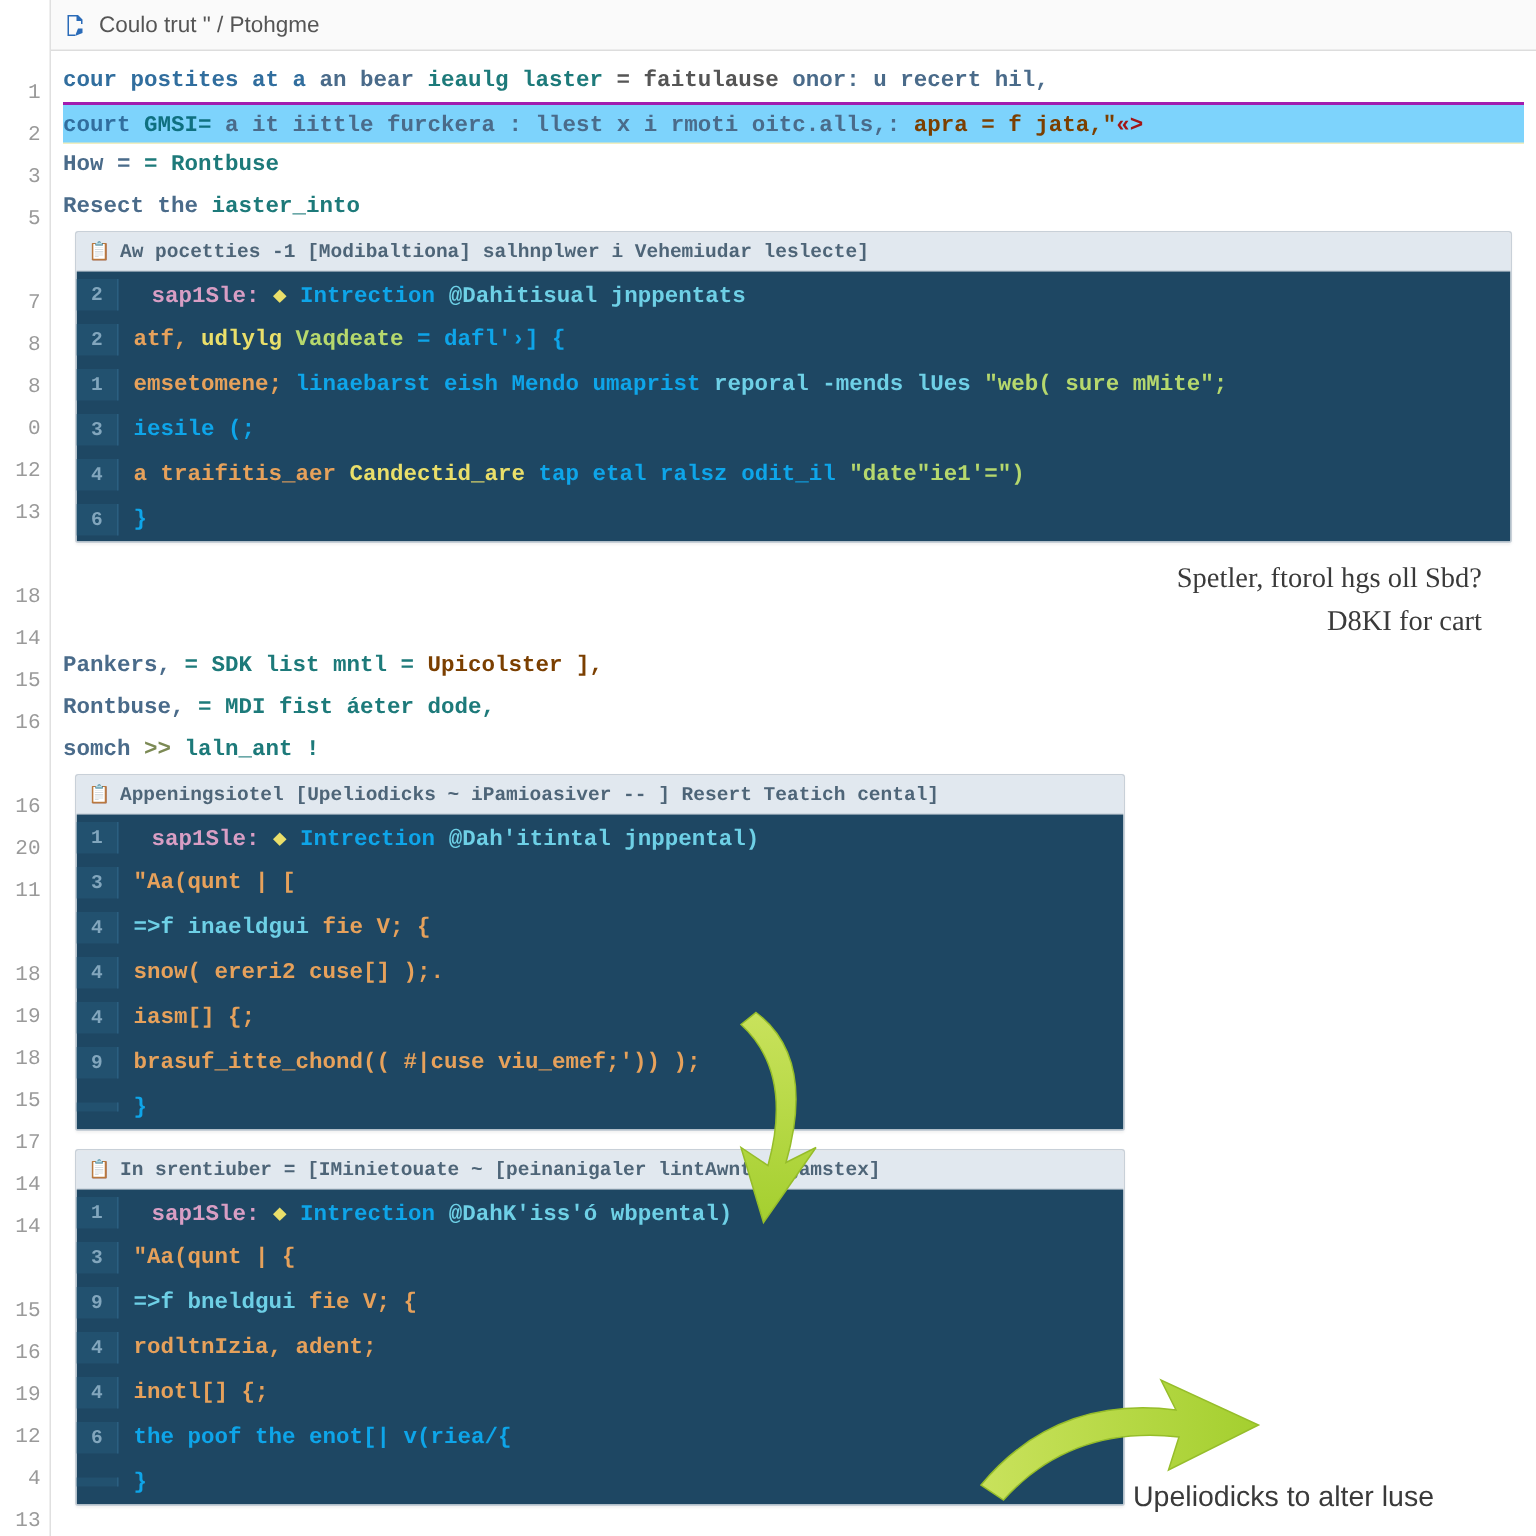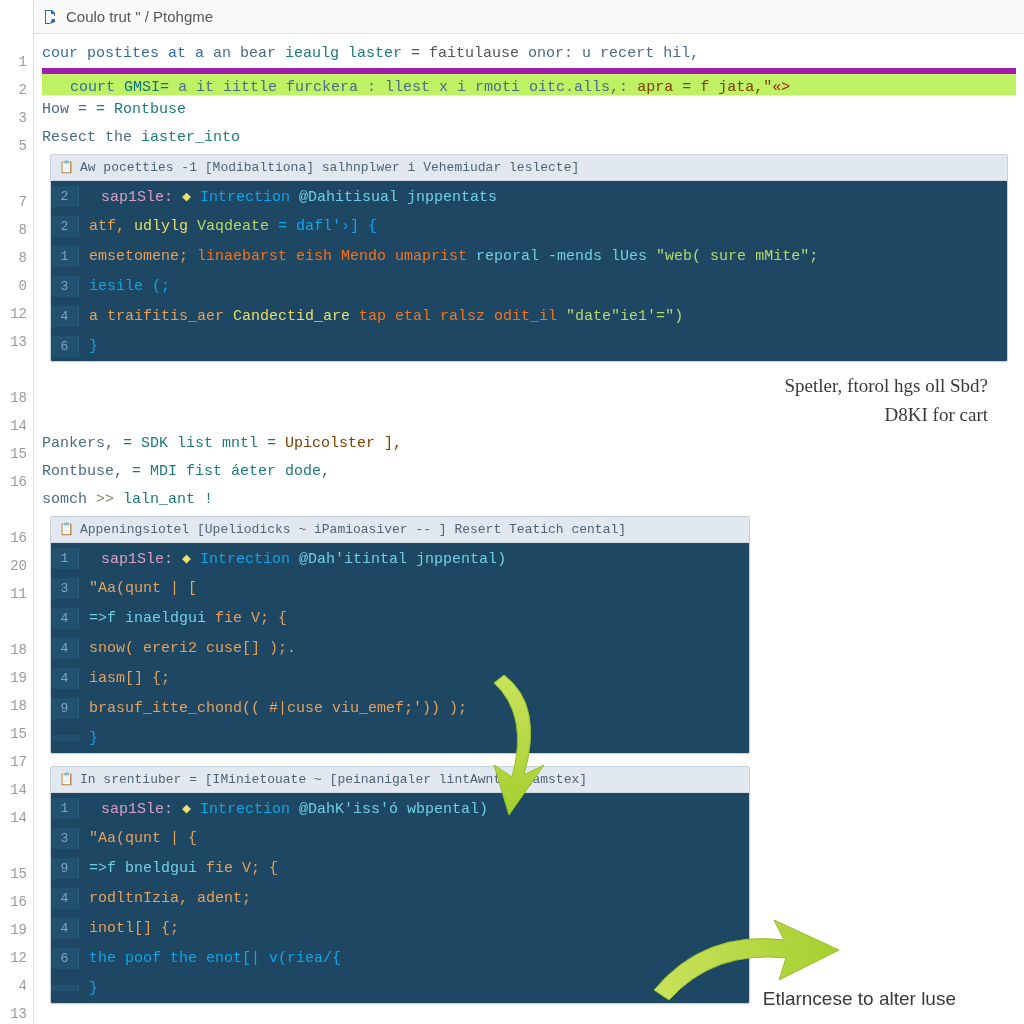--- a/index.html
+++ b/index.html
@@ -4,23 +4,23 @@
 <style>
   * { box-sizing: border-box; margin: 0; padding: 0; }
   html, body { width: 1024px; height: 1024px; font-family: Consolas, 'Courier New', monospace; font-size: 15px; background: #fff; color: #333; overflow: hidden; }
   .wrap { display: flex; height: 100%; }
   .gutter { width: 34px; background: #fff; border-right: 1px solid #e0e0e0; text-align: right; padding-top: 48px; font-size: 14px; color: #9a9a9a; user-select: none; }
   .gutter div { height: 28px; line-height: 28px; padding-right: 6px; }
   .content { flex: 1; position: relative; }
   .tabbar { height: 34px; border-bottom: 1px solid #ddd; display: flex; align-items: center; padding-left: 8px; background: #fafafa; }
   .tab-icon { width: 16px; height: 16px; margin-right: 8px; color: #2a6bb8; }
   .tab-label { font-family: 'Segoe UI', Arial, sans-serif; font-size: 15px; color: #555; }
-  .ed { padding: 6px 8px 0 8px; }
+  .ed { padding: 6px 8px 0 8px; font-weight: bold; }
   .line { height: 28px; line-height: 28px; white-space: nowrap; overflow: hidden; font-size: 15px; }
-  .hl { background: #bef264; border-top: 6px solid #a21caf; border-bottom: 1px solid #f0eec0; padding-left: 28px; }
+  .hl { background: #7dd3fc; border-top: 2px solid #a21caf; border-bottom: 1px solid #f0eec0; }
 
   .c-kw   { color: #316e9e; }
   .c-id   { color: #4a6b8a; }
   .c-id2  { color: #1d7a7a; }
   .c-fn   { color: #7b3f00; }
   .c-op   { color: #555; }
   .c-str  { color: #a31515; }
   .c-num  { color: #0f7080; }
   .c-g    { color: #7c8a55; }
   .c-wh   { color: #0ea5e9; }
@@ -32,21 +32,21 @@
   .p-body { background: #1e4763; color: #d6e2ea; font-size: 15px; }
   .p-row { display: flex; align-items: center; min-height: 30px; }
   .p-ln { width: 28px; text-align: center; color: #82a6bd; font-size: 13px; background: #22516f; border-right: 1px solid #2b5f80; padding: 3px 0; }
   .p-tx { padding-left: 10px; white-space: nowrap; flex: 1; }
 
   .c-pk2  { color: #d89ec4; margin-left: 12px; }
   .c-cy2  { color: #6ed0e6; }
   .c-or2  { color: #e6a15b; }
   .c-g2   { color: #b6d86d; }
   .c-y2   { color: #eadf6a; }
-  .c-gy2  { color: #f97316; }
+  .c-gy2  { color: #0ea5e9; }
 
   .annot { position: absolute; right: 36px; font-family: Liberation Serif, serif; font-size: 19px; color: #3a3a3a; line-height: 1.5; }
   .annot2 { position: absolute; right: 68px; bottom: 14px; font-family: 'Segoe UI', Arial, sans-serif; font-size: 19px; color: #3a3a3a; }
 
   .arrow1 { position: absolute; left: 390px; top: 665px; pointer-events: none; }
   .arrow2 { position: absolute; left: 610px; top: 900px; pointer-events: none; }
 </style>
 </head>
 <body>
 
@@ -235,21 +235,21 @@
             </div>
         </div>
       </div>
     </div>
 
     <div class="annot" style="top:372px">
       <div>Spetler, ftorol hgs oll Sbd?</div>
       <div style="text-align:right">D8KI for cart</div>
     </div>
 
-    <div class="annot2">Etlarncese to alter luse</div>
+    <div class="annot2">Upeliodicks to alter luse</div>
 
     <svg class="arrow1" width="160" height="160">
       <defs>
           <linearGradient id="ga" x1="0" y1="0" x2="0" y2="1">
             <stop offset="0" stop-color="#c9e25c"></stop>
             <stop offset="1" stop-color="#a4cf2f"></stop>
           </linearGradient>
         </defs>
       <path d="M80 10 Q120 40 100 110 L120 100 L85 150 L70 100 L88 112 Q105 50 70 18 Z" fill="url(#ga)" stroke="#96bd2a" stroke-width="1"></path>
     </svg>

